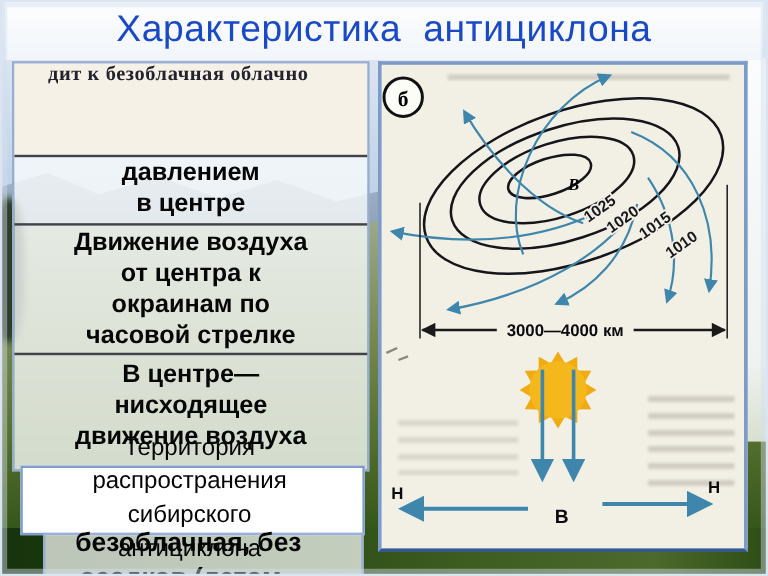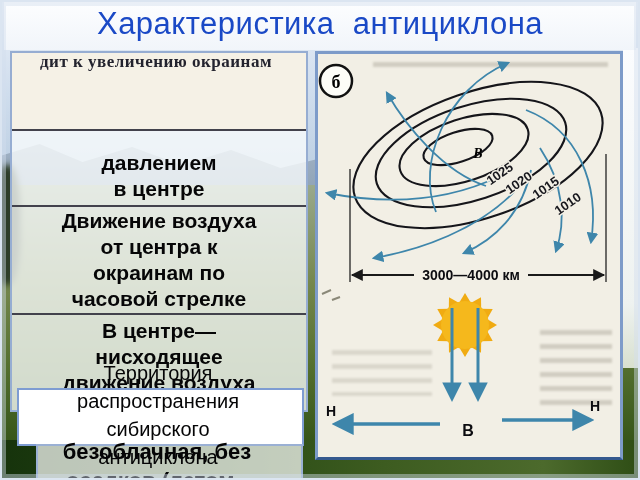--- a/index.html
+++ b/index.html
@@ -29,21 +29,21 @@
          letter-spacing:.5px;z-index:5;}
   
   .left-col{position:absolute;left:10px;top:51px;width:294px;border:2px solid #96add2;z-index:6;}
   .bx{border-top:2px solid #42424c;background:rgba(250,252,253,.78);
       font-weight:bold;font-size:21px;line-height:26px;color:#060607;
       text-align:center;overflow:visible;}
   .book{height:76px;border-top:none;background:#f5f1e6;text-align:left;
         font-family:"Liberation Serif",serif;font-size:17px;font-weight:bold;
         color:#23232e;padding-left:28px;overflow:hidden;}
   .book .bt{margin-top:-4px;letter-spacing:.5px;}
-  .bx2{height:55px;padding-top:19px;}
+  .bx2{height:55px;padding-top:0;}
   .bx3{height:105px;padding-top:1px;}
   .bx4{height:92px;padding-top:3px;}
   .ml{white-space:pre-line;}
   .box5{position:absolute;left:17px;top:388px;width:283px;height:54px;
         background:#fff;border:2px solid #7e9cd2;z-index:7;}
   .box6{position:absolute;left:36px;top:444px;width:263px;height:36px;
         background:rgba(252,253,252,.72);border:2px solid #9ab0d4;border-bottom:none;z-index:8;}
   .text5{position:absolute;left:10px;top:359px;width:296px;text-align:center;
          font-weight:normal;font-size:20px;line-height:28px;color:#050506;z-index:9;}
   .text6{position:absolute;left:8px;top:437px;width:298px;text-align:center;
@@ -72,21 +72,21 @@
   <div class="bg-forest"></div>
   <div class="bg-grass"></div>
   <div class="bg-tree"></div>
   <div class="right-strip"></div>
   <div class="band"></div>
 
   <div class="title">Характеристика  антициклона</div>
 
   <div class="left-col">
     <div class="bx book">
-      <div class="bt">дит к увеличению окраинам</div>
+      <div class="bt">дит к безоблачная облачно</div>
     </div>
     <div class="bx bx2 ml">давлением
 в центре</div>
     <div class="bx bx3 ml">Движение воздуха
 от центра к
 окраинам по
 часовой стрелке</div>
     <div class="bx bx4 ml">В центре—
 нисходящее
 движение воздуха</div>

